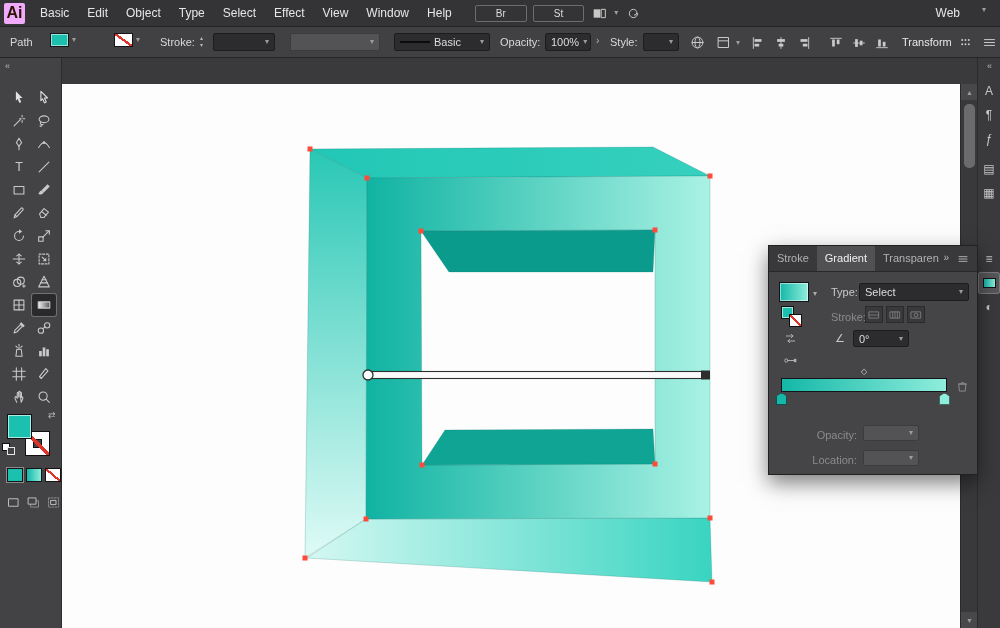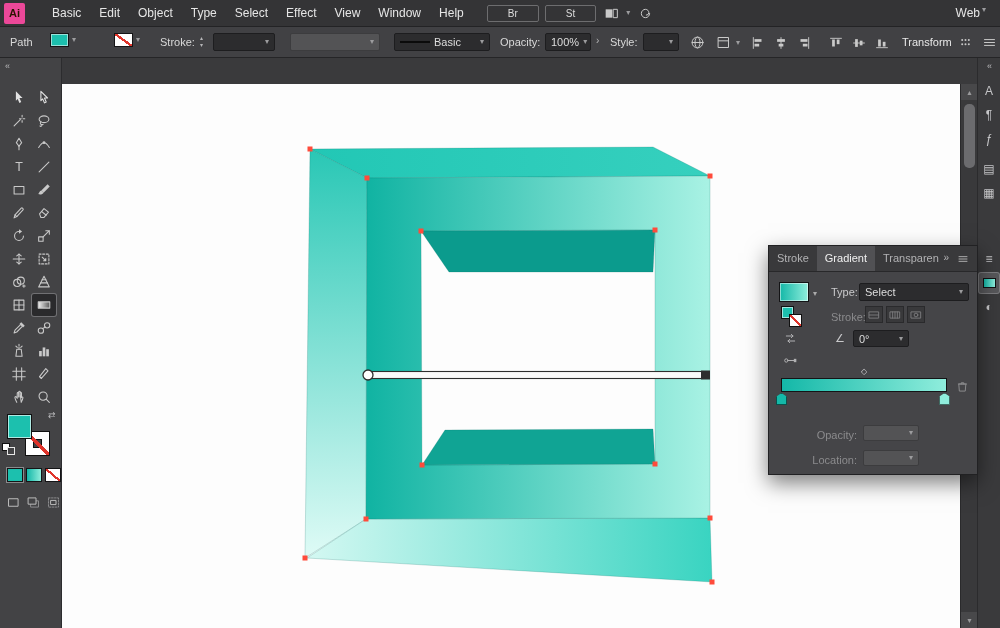--- a/index.html
+++ b/index.html
@@ -1,28 +1,28 @@
 <!DOCTYPE html>
 <html style="--teal: #1CC0AE;"><head>
 <meta charset="utf-8">
 <style>
   *{margin:0;padding:0;box-sizing:border-box;font-family:"Liberation Sans",sans-serif}
   html,body{background:#222;}
   #app{position:relative;width:1000px;height:628px;background:#3a3a3c;overflow:hidden;color:#d6d6d6;font-size:11px;user-select:none}
 
   
   #menubar{position:absolute;top:0;left:0;width:1000px;height:27px;background:#343436;border-bottom:1px solid #232325;display:flex;align-items:center;padding-left:4px}
-  .ai-logo{width:21px;height:21px;background:#ec4899;color:#2b1500;font-weight:bold;font-size:11px;display:flex;align-items:center;justify-content:center;border-radius:2px;margin-right:18px}
+  .ai-logo{width:21px;height:21px;background:#f0abfc;color:#2b1500;font-weight:bold;font-size:16px;display:flex;align-items:center;justify-content:center;border-radius:2px;margin-right:6px}
   .menus{display:flex;align-items:center}
   .menu-item{padding:0 9px;font-size:12px;color:#e6e6e6;line-height:26px;cursor:default}
   .mb-extras{display:flex;align-items:center;margin-left:14px;gap:6px}
   .mini-btn{height:17px;padding:0 20px;background:transparent;border:1px solid #6d6d6f;color:#ddd;font-size:10px;border-radius:2px;line-height:15px}
   .mb-ic{display:inline-flex;width:18px;height:18px;align-items:center;justify-content:center}
   .mb-ic svg{width:15px;height:15px}
-  .workspace{margin-left:auto;margin-right:14px;display:flex;gap:2px;font-size:12px;color:#e6e6e6}
+  .workspace{margin-left:auto;margin-right:14px;display:flex;gap:22px;font-size:12px;color:#e6e6e6}
   .chv{font-size:8px;color:#9c9c9e;line-height:1}
   .glyph{line-height:1}
 
   
   #controlbar{position:absolute;top:27px;left:0;width:1000px;height:31px;background:#414144;border-bottom:1px solid #252527}
   #controlbar>*{position:absolute}
   .cb-lbl{top:9px;font-size:11px;color:#d9d9d9;white-space:nowrap}
   .fld{top:6px;height:18px;background:#2c2c2e;border:1px solid #1d1d1f;border-radius:2px;display:flex;align-items:center;padding:0 5px;font-size:11px;color:#ddd;gap:4px}
   .fld .chv{margin-left:auto}
   .fld.dis{background:#535355;border-color:#3c3c3e;color:#8f8f91}

